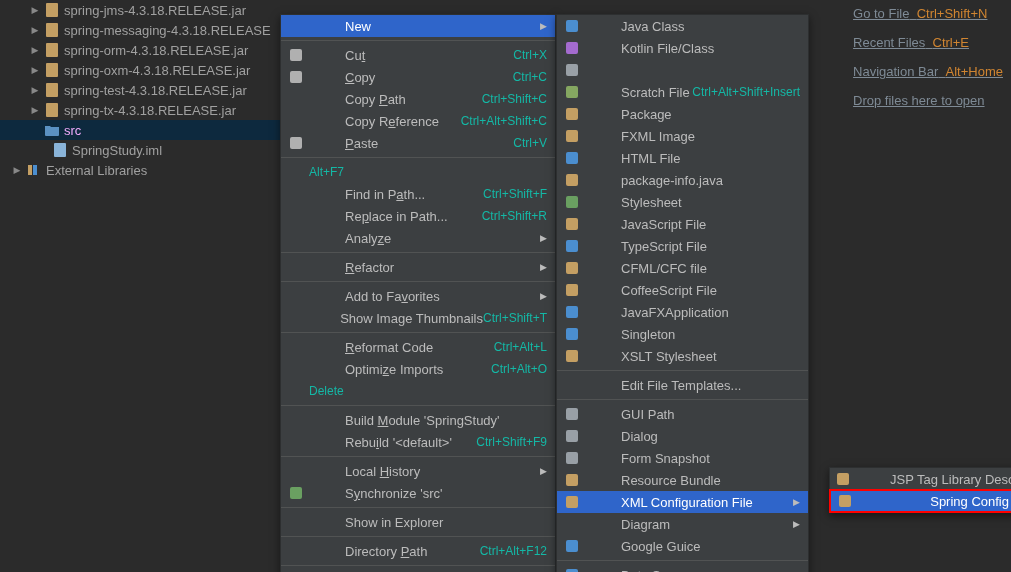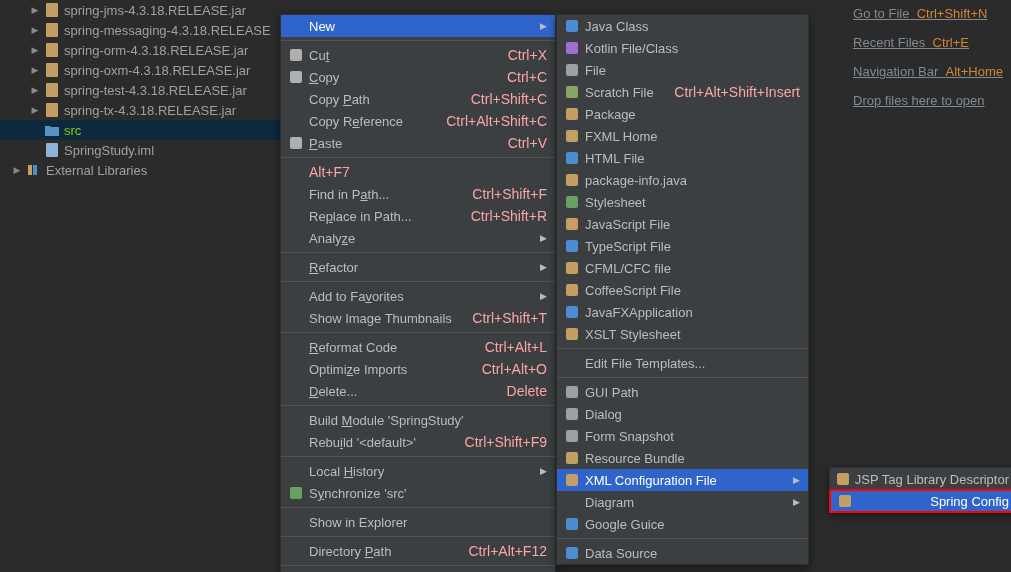--- a/index.html
+++ b/index.html
@@ -1,40 +1,40 @@
 <!DOCTYPE html>
 <html><head>
 <meta charset="utf-8">
 <style>
   * { box-sizing: border-box; margin: 0; padding: 0; font-family: "Segoe UI", Arial, sans-serif; }
   body { background: #2b2b2b; color: #a0a0a0; width: 1011px; height: 572px; overflow: hidden; position: relative; font-size: 13px; }
   
   .tree { position: absolute; left: 0; top: 0; width: 280px; height: 572px; padding-top: 0; }
   .tree-row { display: flex; align-items: center; height: 20px; padding-left: 30px; white-space: nowrap; }
-  .tree-row.sel { background: #0d293e; color: #84cc16; }
+  .tree-row.sel { background: #0d293e; color: #f0abfc; }
   .tree-row .arrow { width: 10px; display: inline-block; text-align: center; color: #888; font-size: 9px; margin-right: 4px; }
   .tree-row .icon { width: 16px; height: 16px; display: inline-flex; align-items: center; justify-content: center; margin-right: 4px; }
   .tree-row.ext-lib { padding-left: 12px; }
   .folder-ico svg { fill: #5b91c2; }
   .jar-ico svg { fill: #c49f63; }
   .iml-ico svg { fill: #8ab4d8; }
   
   .hints { position: absolute; right: 8px; top: 6px; color: #7e8a95; text-decoration: underline; }
   .hints .row { display: block; text-align: left; margin-bottom: 14px; }
   .hints .key { color: #d08531; }
   
   .ctx { position: absolute; background: #3c3f41; border: 1px solid #2d2f30; box-shadow: 0 3px 8px rgba(0,0,0,0.5); color: #bcbcbc; }
   .ctx1 { left: 280px; top: 14px; width: 276px; }
   .ctx2 { left: 556px; top: 14px; width: 253px; }
   .ctx3 { left: 829px; top: 467px; width: 189px; text-align: right; }
   .mi { display: flex; align-items: center; height: 22px; padding: 0 8px 0 6px; cursor: default; }
   .mi .ico { width: 18px; height: 16px; margin-right: 4px; display: inline-flex; align-items: center; justify-content: center; }
-  .mi .lbl { flex: 1; white-space: nowrap; }
+  .mi .lbl { flex: 1; white-space: nowrap; margin-left: 36px; }
   .mi .lbl u { text-decoration: underline; }
-  .mi .sc { color: #fca5a5; font-size: 14px; }
+  .mi .sc { color: #14b8a6; font-size: 12px; }
   .mi .sub { width: 10px; text-align: right; color: #bcbcbc; font-size: 9px; }
   .mi.hi { background: #2f65ca; color: #ffffff; }
   .sep { height: 1px; background: #515353; margin: 3px 0; }
   .red-box { outline: 2px solid #ff0000; outline-offset: -1px; }
   
   svg { display: block; }
 </style>
 </head>
 <body>
 
@@ -95,21 +95,21 @@
     </div>
     <div class="tree-row sel" style="padding-left: 30px;">
       <span class="arrow"></span>
       <span class="icon folder-ico">
         <svg width="14" height="12" viewBox="0 0 14 12">
           <path d="M0 2h5l1 1h8v8a1 1 0 0 1-1 1H1a1 1 0 0 1-1-1z" fill="#5b91c2"></path>
         </svg>
       </span>
       <span>src</span>
     </div>
-    <div class="tree-row" style="padding-left: 30px;">
+    <div class="tree-row" style="padding-left: 38px;">
       <span class="arrow"></span>
       <span class="icon iml-ico">
         <svg width="12" height="14" viewBox="0 0 12 14">
           <rect x="0" y="0" width="12" height="14" rx="1" fill="#8ab4d8"></rect>
         </svg>
       </span>
       <span>SpringStudy.iml</span>
     </div>
     <div class="tree-row ext-lib" style="padding-left: 12px;">
       <span class="arrow">▶</span>
@@ -223,21 +223,20 @@
       <span class="lbl"><span><u>R</u>eformat Code</span></span>
       <span class="sc">Ctrl+Alt+L</span>
     </div>
     <div class="mi">
       <span class="ico"></span>
       <span class="lbl"><span>Optimi<u>z</u>e Imports</span></span>
       <span class="sc">Ctrl+Alt+O</span>
     </div>
     <div class="mi">
       <span class="ico"></span>
-      <span class="lbl"><span><u>D</u>elete...</span></span>
       <span class="sc">Delete</span>
     </div>
     <div class="sep"></div>
     <div class="mi">
       <span class="ico"></span>
       <span class="lbl"><span>Build <u>M</u>odule 'SpringStudy'</span></span>
     </div>
     <div class="mi">
       <span class="ico"></span>
       <span class="lbl"><span>Rebu<u>i</u>ld '&lt;default&gt;'</span></span>
@@ -287,21 +286,20 @@
         </svg>
       </span>
       <span class="lbl">Kotlin File/Class</span>
     </div>
     <div class="mi">
       <span class="ico">
         <svg width="14" height="14" viewBox="0 0 14 14">
           <rect x="1" y="1" width="12" height="12" rx="2" fill="#99a0a6"></rect>
         </svg>
       </span>
-      <span class="lbl">File</span>
     </div>
     <div class="mi">
       <span class="ico">
         <svg width="14" height="14" viewBox="0 0 14 14">
           <rect x="1" y="1" width="12" height="12" rx="2" fill="#85a761"></rect>
         </svg>
       </span>
       <span class="lbl">Scratch File</span>
       <span class="sc">Ctrl+Alt+Shift+Insert</span>
     </div>
@@ -312,21 +310,21 @@
         </svg>
       </span>
       <span class="lbl">Package</span>
     </div>
     <div class="mi">
       <span class="ico">
         <svg width="14" height="14" viewBox="0 0 14 14">
           <rect x="1" y="1" width="12" height="12" rx="2" fill="#c49f63"></rect>
         </svg>
       </span>
-      <span class="lbl">FXML Home</span>
+      <span class="lbl">FXML Image</span>
     </div>
     <div class="mi">
       <span class="ico">
         <svg width="14" height="14" viewBox="0 0 14 14">
           <rect x="1" y="1" width="12" height="12" rx="2" fill="#4b8ecf"></rect>
         </svg>
       </span>
       <span class="lbl">HTML File</span>
     </div>
     <div class="mi">
@@ -377,20 +375,28 @@
       </span>
       <span class="lbl">CoffeeScript File</span>
     </div>
     <div class="mi">
       <span class="ico">
         <svg width="14" height="14" viewBox="0 0 14 14">
           <rect x="1" y="1" width="12" height="12" rx="2" fill="#4b8ecf"></rect>
         </svg>
       </span>
       <span class="lbl">JavaFXApplication</span>
+    </div>
+    <div class="mi">
+      <span class="ico">
+        <svg width="14" height="14" viewBox="0 0 14 14">
+          <rect x="1" y="1" width="12" height="12" rx="2" fill="#4b8ecf"></rect>
+        </svg>
+      </span>
+      <span class="lbl">Singleton</span>
     </div>
     <div class="mi">
       <span class="ico">
         <svg width="14" height="14" viewBox="0 0 14 14">
           <rect x="1" y="1" width="12" height="12" rx="2" fill="#c49f63"></rect>
         </svg>
       </span>
       <span class="lbl">XSLT Stylesheet</span>
     </div>
     <div class="sep"></div>

